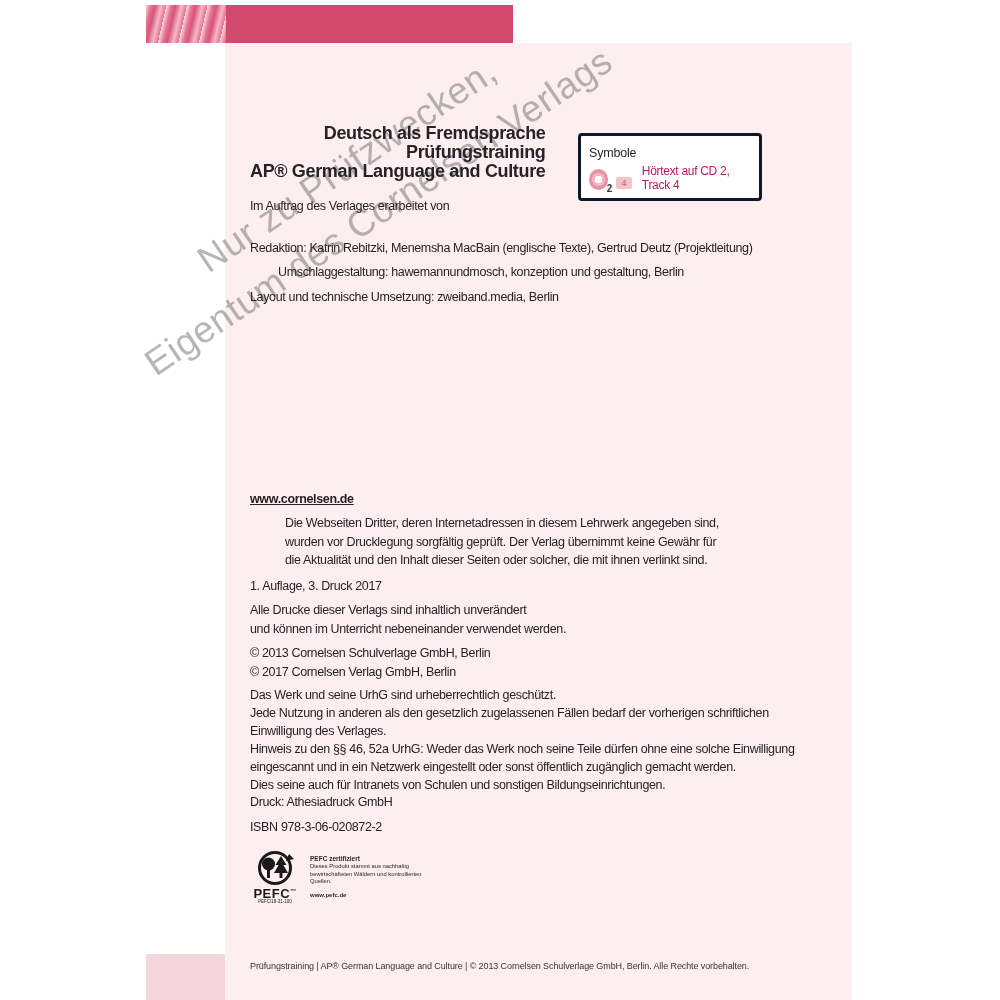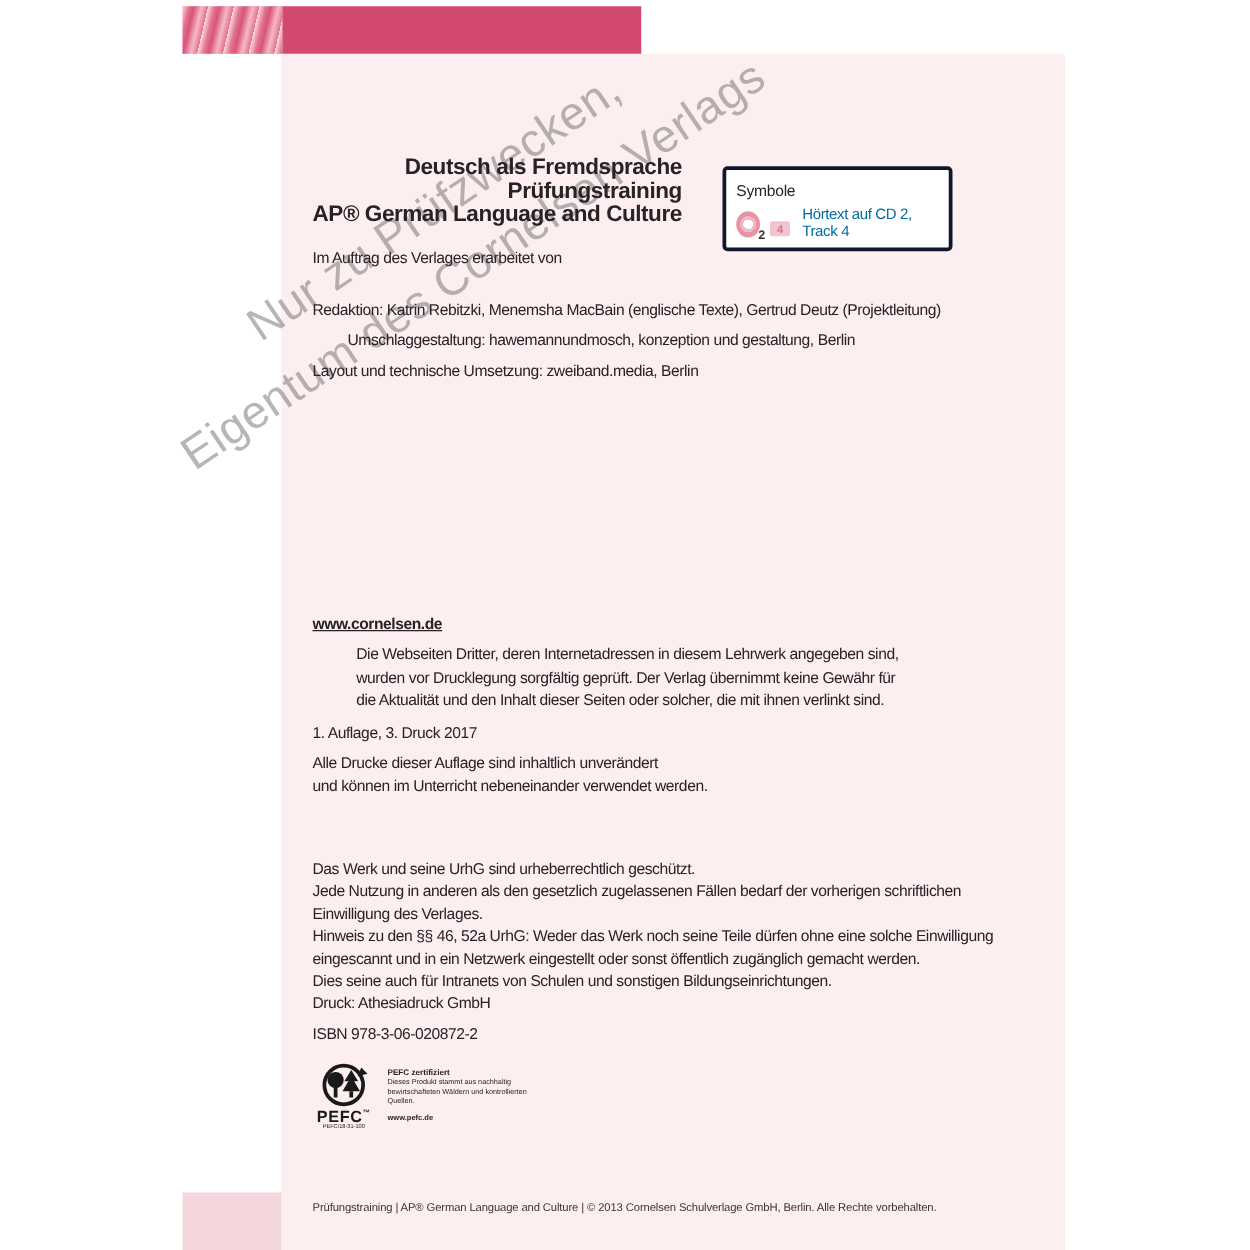--- a/index.html
+++ b/index.html
@@ -37,21 +37,21 @@
   
   .symbols-box{position:absolute;left:578px;top:133px;width:184px;height:68px;background:#ffffff;
     border:3px solid #0f172a;border-radius:4px;z-index:3;box-sizing:border-box;padding:10px 0 0 8px;}
   .symbols-heading{font-size:12.5px;color:#272226;letter-spacing:-0.2px;}
   .symbols-row{display:flex;align-items:center;margin-top:6px;}
   .cd-disc{position:relative;width:21px;height:21px;border-radius:50%;
     background:radial-gradient(circle,#ffffff 0 27%,#f3b7c2 27% 46%,#e893a4 46% 100%);}
   .cd-num{position:absolute;right:-4px;bottom:-4px;font-size:10px;font-weight:700;color:#3a3336;}
   .track-chip{width:17px;height:12px;background:#f5c3cd;border-radius:2px;margin-left:8px;margin-top:8px;
     display:flex;align-items:center;justify-content:center;font-size:9px;color:#c97c8e;font-weight:700;}
-  .symbols-desc{margin-left:10px;font-size:12px;color:#0369a1;letter-spacing:-0.3px;margin-top:-2px;}
+  .symbols-desc{margin-left:10px;font-size:12px;color:#be185d;letter-spacing:-0.3px;margin-top:-2px;}
 
   
   .pefc-wrap{position:absolute;left:250px;top:850px;z-index:3;display:flex;}
   .pefc-logo{width:50px;text-align:center;color:#1a1a1a;}
   .pefc-trees{display:block;margin:0 auto;}
   .pefc-word{font-size:13px;font-weight:700;letter-spacing:0.5px;line-height:11px;}
   .pefc-word sup{font-size:6px;}
   .pefc-code{font-size:4.5px;line-height:6px;}
   .pefc-textcol{margin-left:10px;padding-top:4px;color:#2b2528;}
   .pefc-cert{font-size:6.5px;font-weight:700;line-height:9px;}
@@ -104,24 +104,28 @@
 
   <div class="txt" style="top:514px;left:250px;margin-left:35px;">
     <div>Die Webseiten Dritter, deren Internetadressen in diesem Lehrwerk angegeben sind,</div>
     <div>wurden vor Drucklegung sorgfältig geprüft. Der Verlag übernimmt keine Gewähr für</div>
     <div>die Aktualität und den Inhalt dieser Seiten oder solcher, die mit ihnen verlinkt sind.</div>
   </div>
 
   <div class="txt" style="top:577px;left:250px;">1. Auflage, 3. Druck 2017</div>
 
   <div class="txt" style="top:601px;left:250px;">
-    <div>Alle Drucke dieser Auflage sind inhaltlich unverändert</div>
+    <div>Alle Drucke dieser Verlags sind inhaltlich unverändert</div>
     <div>und können im Unterricht nebeneinander verwendet werden.</div>
   </div>
 
+  <div class="txt" style="top:644px;left:250px;">
+    <div>© 2013 Cornelsen Schulverlage GmbH, Berlin</div>
+    <div>© 2017 Cornelsen Verlag GmbH, Berlin</div>
+  </div>
 
   <div class="txt" style="top:686px;left:250px;line-height:18px;">
     <div>Das Werk und seine UrhG sind urheberrechtlich geschützt.</div>
     <div>Jede Nutzung in anderen als den gesetzlich zugelassenen Fällen bedarf der vorherigen schriftlichen</div>
     <div>Einwilligung des Verlages.</div>
     <div>Hinweis zu den §§ 46, 52a UrhG: Weder das Werk noch seine Teile dürfen ohne eine solche Einwilligung</div>
     <div>eingescannt und in ein Netzwerk eingestellt oder sonst öffentlich zugänglich gemacht werden.</div>
     <div>Dies seine auch für Intranets von Schulen und sonstigen Bildungseinrichtungen.</div>
   </div>
 

